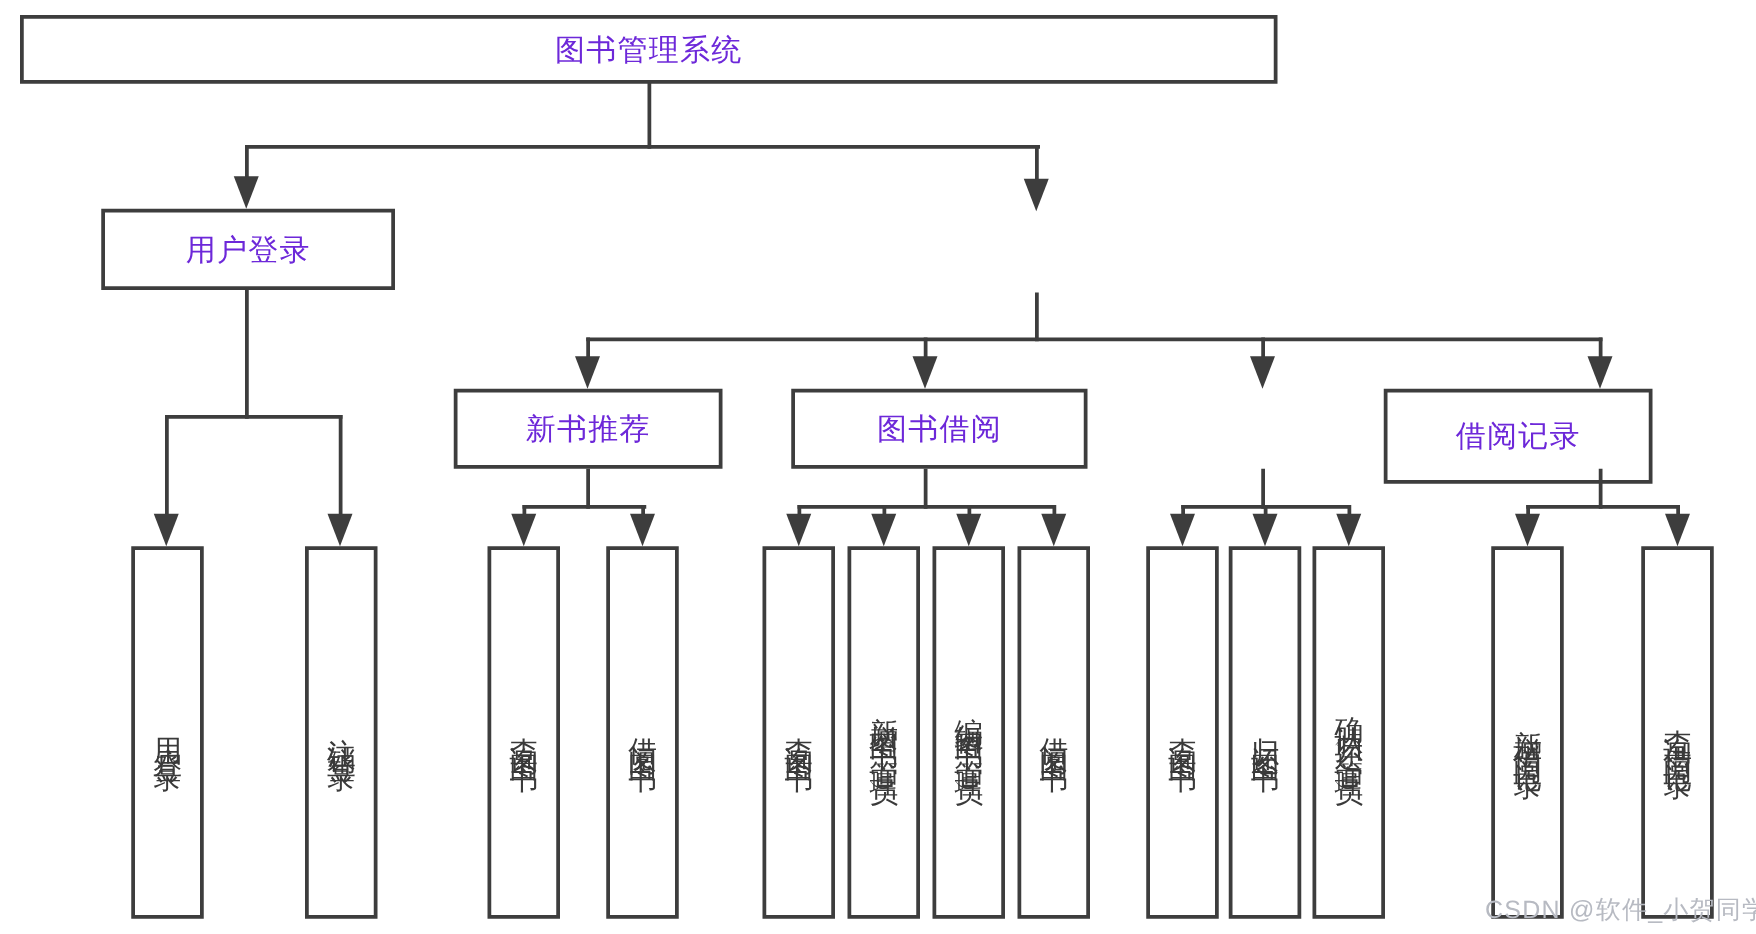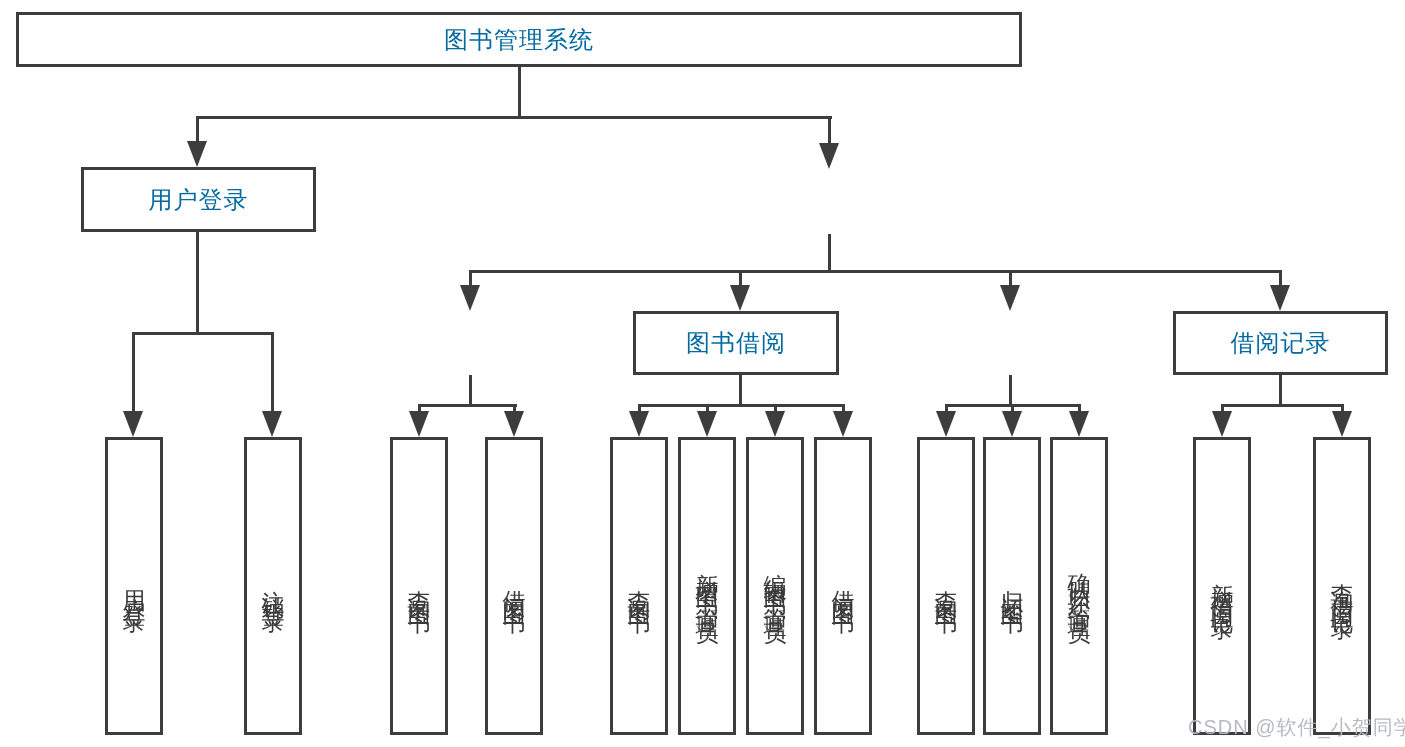--- a/index.html
+++ b/index.html
@@ -4,21 +4,21 @@
 <style>
   html,body { margin:0; padding:0; background:#ffffff; }
   .canvas {
     position:relative; width:1405px; height:747px; background:#ffffff;
     font-family:"Liberation Sans","DejaVu Sans",sans-serif; overflow:hidden;
   }
   .box {
     position:absolute; box-sizing:border-box;
     border:3px solid #3d3d3d; background:#ffffff;
     display:flex; align-items:center; justify-content:center;
-    font-size:24px; color:#0369a1; letter-spacing:1px; white-space:nowrap;
+    font-size:24px; color:#6d28d9; letter-spacing:1px; white-space:nowrap;
   }
   .leaf {
     position:absolute; box-sizing:border-box; top:437px; width:58px; height:298px;
     border:3px solid #3d3d3d; background:#ffffff;
     display:flex; align-items:center; justify-content:center;
   }
   .leaf span {
     writing-mode:vertical-rl; text-orientation:upright;
     font-size:23px; letter-spacing:7px; line-height:1; color:#3a3a3a;
   }
@@ -40,27 +40,30 @@
 
   <div class="box" style="left:16px;top:12px;width:1006px;height:55px">
     <span>图书管理系统</span>
   </div>
 
   <div class="box" style="left:81px;top:167px;width:235px;height:65px">
     <span>用户登录</span>
   </div>
 
 
+  <div class="box" style="left:363px;top:311px;width:215px;height:64px">
+    <span>新书推荐</span>
+  </div>
 
-  <div class="box" style="left:633px;top:311px;width:206px;height:64px">
+  <div class="box" style="left:633px;top:311px;width:237px;height:64px">
     <span>图书借阅</span>
   </div>
 
 
-  <div class="box" style="left:1173px;top:311px;width:215px;height:64px">
+  <div class="box" style="left:1107px;top:311px;width:215px;height:76px">
     <span>借阅记录</span>
   </div>
 
   <div class="leaf" style="left:105px">
     <span>用户登录</span>
   </div>
   <div class="leaf" style="left:244px">
     <span>注销登录</span>
   </div>
 

